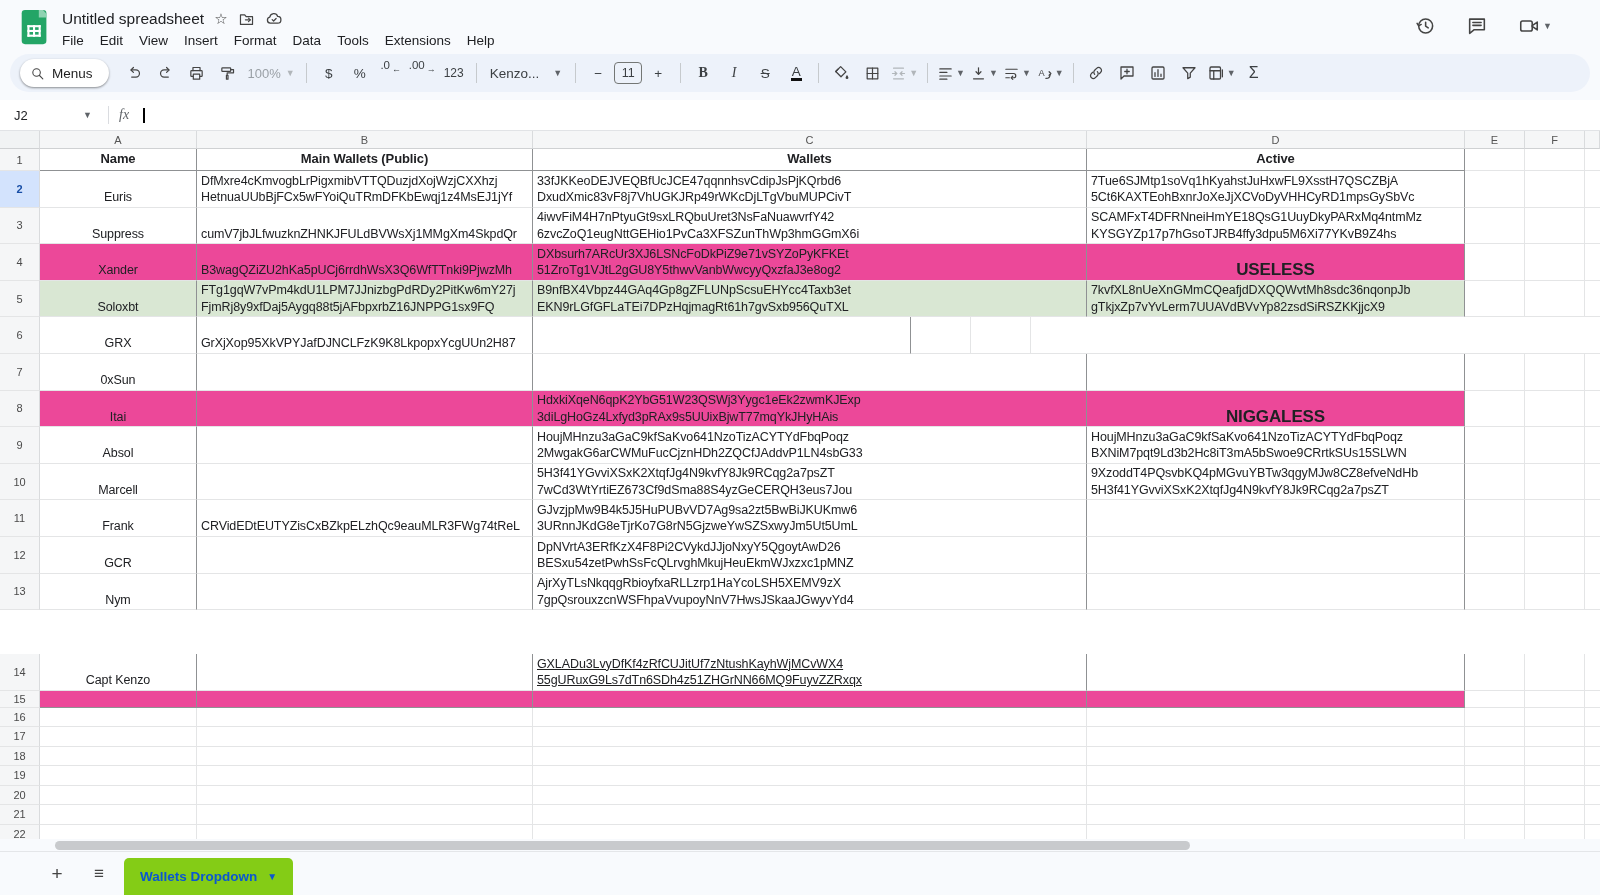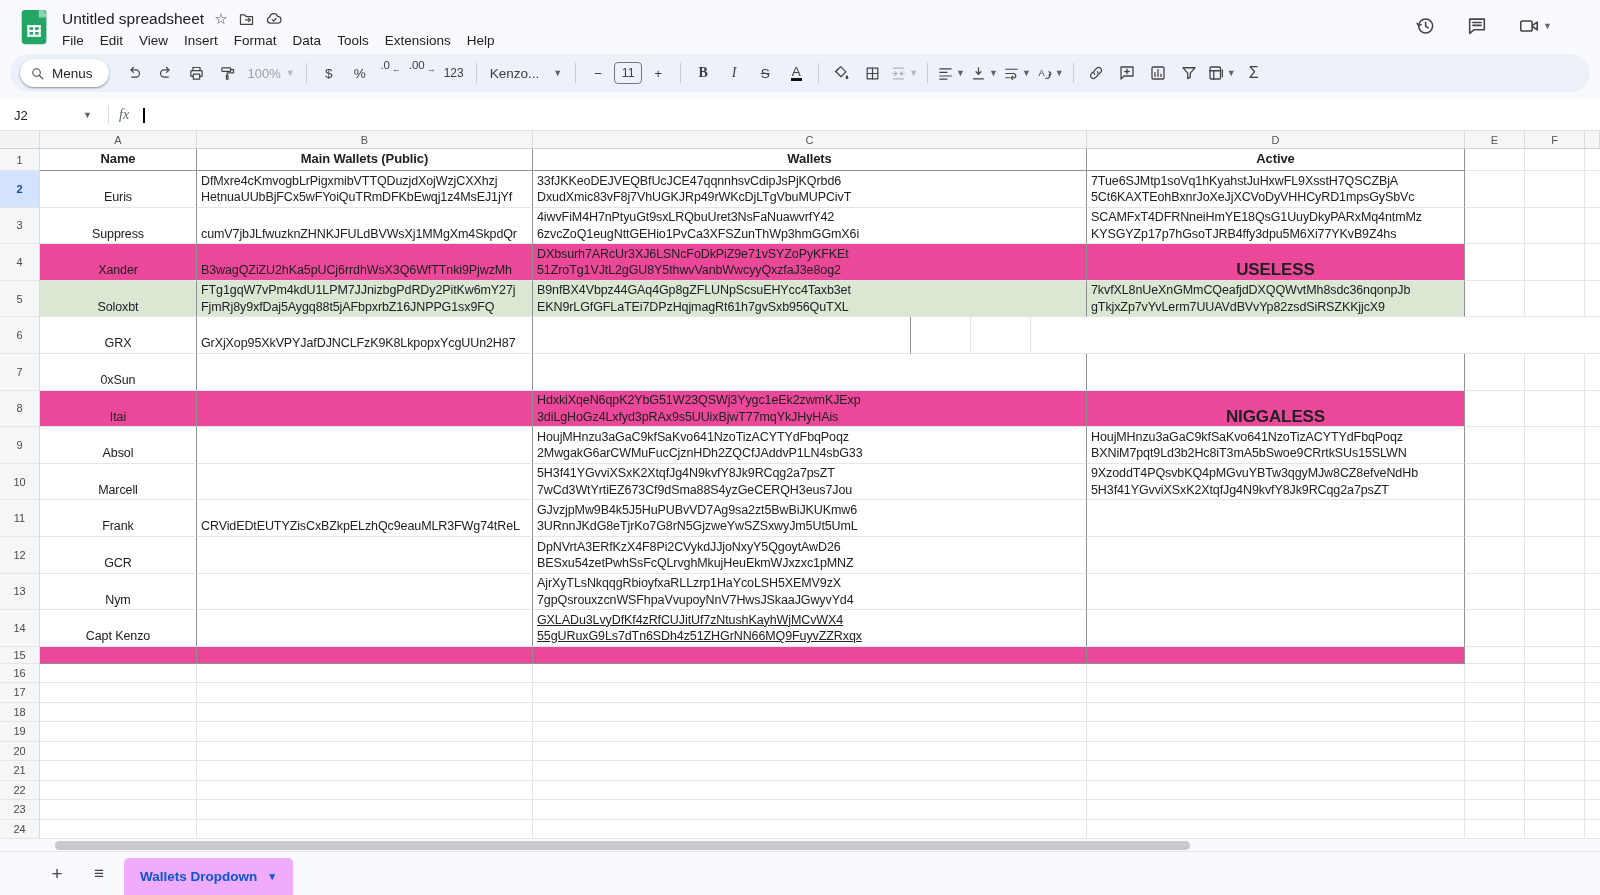--- a/index.html
+++ b/index.html
@@ -66,21 +66,21 @@
   .cell.dark-b{border-bottom-color:#8f9193;}
   .fill{flex:1;border-bottom:1px solid #e4e5e6;box-sizing:border-box;}
 
   
   .hscroll{height:12px;background:#f8fafd;display:flex;align-items:center;flex:none;}
   .hthumb{margin-left:55px;width:1135px;height:9px;border-radius:5px;background:#c8cacd;}
 
   
   .sheetbar{height:43px;background:#f8fafd;border-top:1px solid #e4e6e9;display:flex;align-items:center;padding-left:40px;gap:8px;flex:none;}
   .sbtn{width:34px;height:34px;display:flex;align-items:center;justify-content:center;font-size:19px;color:#444;border-radius:50%;}
-  .stab{height:37px;margin-top:6px;background:#f0abfc;border-radius:5px 5px 0 0;display:flex;align-items:center;gap:10px;padding:0 16px;color:#0b57d0;font-weight:bold;font-size:13.5px;}
+  .stab{height:37px;margin-top:6px;background:#84cc16;border-radius:5px 5px 0 0;display:flex;align-items:center;gap:10px;padding:0 16px;color:#0b57d0;font-weight:bold;font-size:13.5px;}
   .stab .caret{color:#0b57d0;font-size:10px;}
 </style>
 </head>
 <body>
 
 <div class="app">
 
   <div class="topbar">
     <svg class="logo" viewBox="0 0 30 40">
       <rect x="1" y="1" width="26" height="36" rx="3.5" fill="#23a566"></rect>
@@ -625,21 +625,21 @@
             <span class="t"></span>
           </div>
           <div class="cell" style="width: 60px;">
             <span class="t"></span>
           </div>
           <div class="cell" style="width: 60px;">
             <span class="t"></span>
           </div>
           <div class="fill"></div>
         </div>
-        <div class="row" style="height: 36.6px;">
+        <div class="row" style="height: 36.6px; margin-top: 44px;">
           <div class="rnum">14</div>
           <div class="cell ctr dark-r" style="width: 157px;">
             <span class="t">Capt Kenzo</span>
           </div>
           <div class="cell dark-r" style="width: 336px;">
             <span class="t"></span>
           </div>
           <div class="cell dark-r" style="width: 554px; text-decoration: underline;">
             <span class="t">GXLADu3LvyDfKf4zRfCUJitUf7zNtushKayhWjMCvWX4
 55gURuxG9Ls7dTn6SDh4z51ZHGrNN66MQ9FuyvZZRxqx</span>

